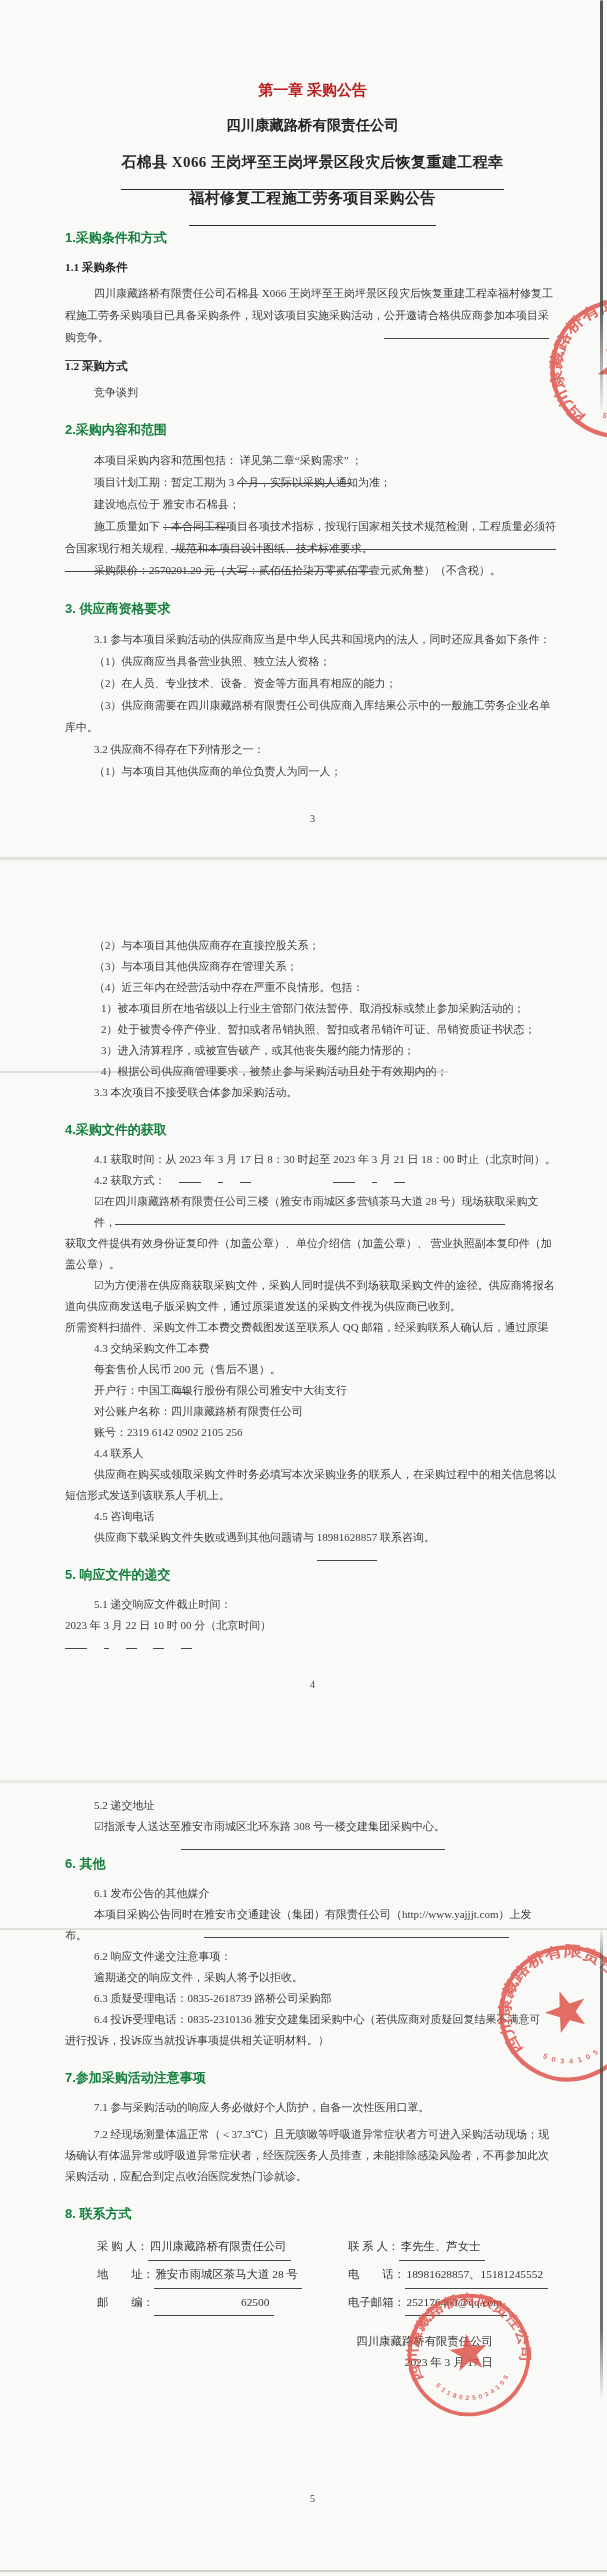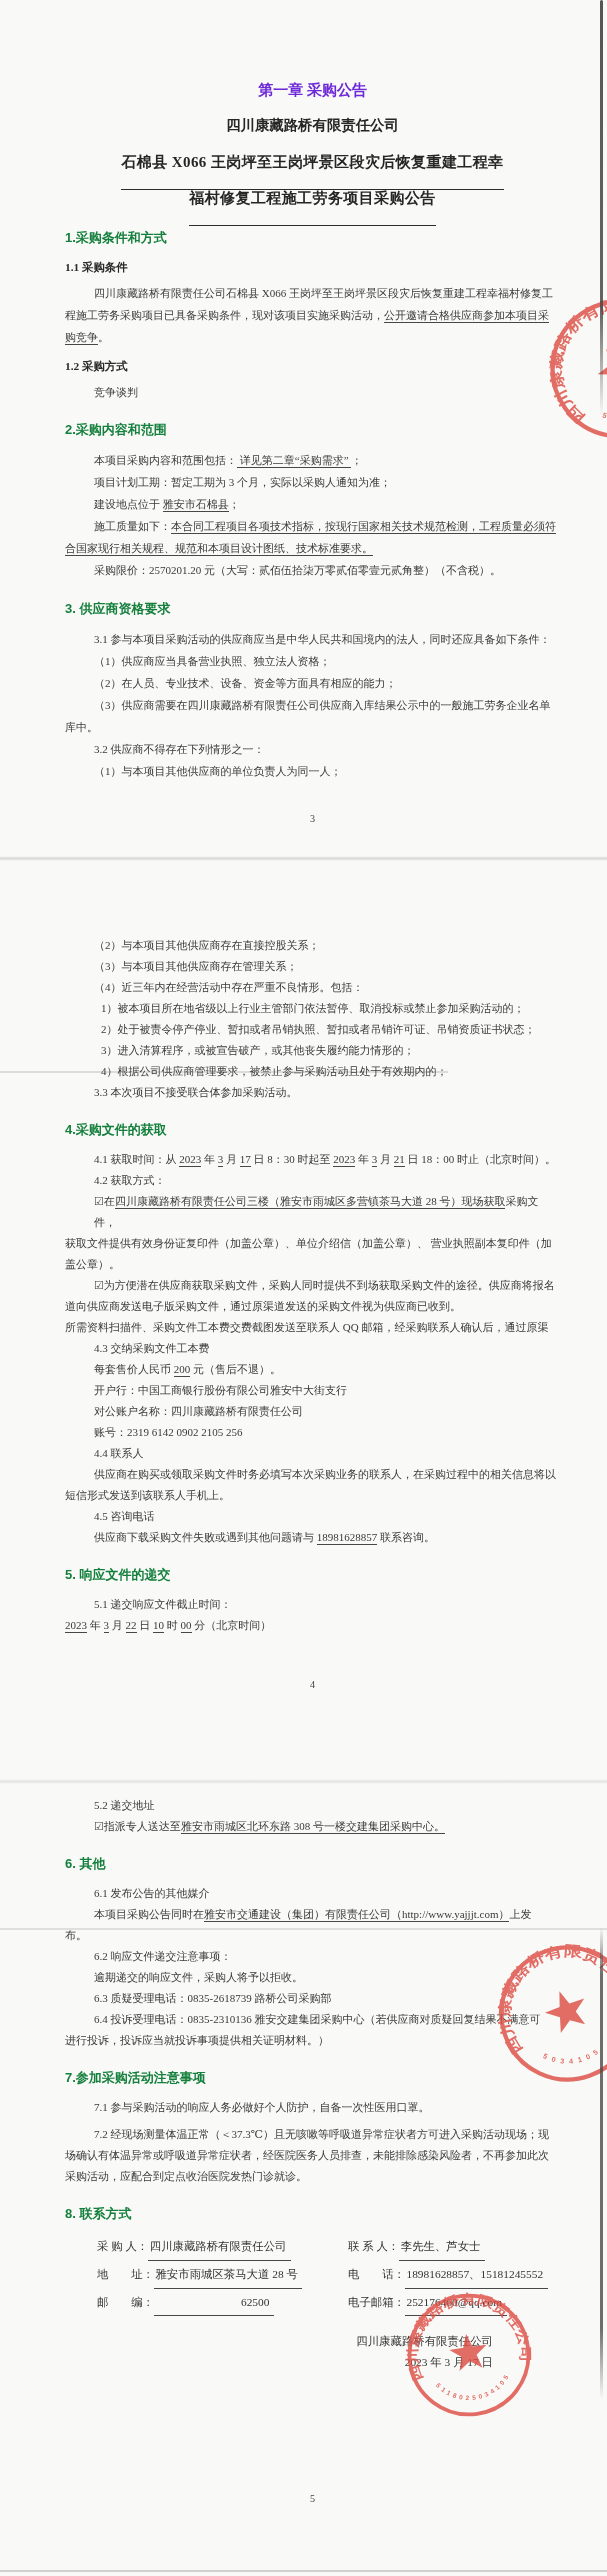--- a/index.html
+++ b/index.html
@@ -15,34 +15,34 @@
   #p3{top:1783px;height:793px;}
   .content{position:relative;padding:0 47px 0 65px;z-index:2;}
   #p1 .content{padding-top:79px;}
   #p2 .content{padding-top:76px;}
   #p3 .content{padding-top:12px;}
 
   .blk{font-size:11px;line-height:22px;}
   #p2 .blk{line-height:21px;}
   #p3 .blk{line-height:21px;}
 
-  .t-chapter{text-align:center;font-size:15px;font-weight:bold;color:#6d28d9;line-height:23px;}
+  .t-chapter{text-align:center;font-size:15px;font-weight:bold;color:#b91c1c;line-height:23px;}
   .t-company{text-align:center;font-size:14.4px;font-weight:bold;color:#262626;line-height:23px;margin-top:12px;}
   .t-project{text-align:center;font-size:15px;font-weight:bold;color:#262626;line-height:23px;margin-top:13.7px;letter-spacing:0.4px;}
   .t-project .u{border-bottom:1.2px solid #2c2c2c;padding-bottom:19px;}
 
   .h1{font-family:"Liberation Sans","DejaVu Sans",sans-serif;font-size:13px;font-weight:bold;color:#15803d;line-height:20px;margin-top:16px;margin-bottom:9px;}
   #p1 .h1{margin-top:17.5px;}
   .h2{font-size:11.4px;font-weight:bold;color:#2a2a2a;line-height:21px;margin-top:8.4px;margin-bottom:3.8px;}
 
   .i1{padding-left:29px;}
   .i2{padding-left:36px;}
   .mt8{margin-top:6px;}
 
-  .u{border-bottom:0.8px solid #474747;padding-bottom:1px;}
+  .u{border-bottom:0.8px solid #474747;padding-bottom:17px;}
 
   .pageno{text-align:center;font-size:10.2px;color:#444;}
   #p1 .pageno{margin-top:26px;}
   #p2 .pageno{margin-top:38px;}
   #p3 .pageno{margin-top:115px;}
 
   .contact-row{display:flex;line-height:26px;font-size:11.4px;text-align:right;}
   .contact-row:first-of-type{margin-top:10.6px;}
   .contact-cell{display:flex;align-items:baseline;}
   .contact-cell:first-child{width:251px;padding-left:32px;flex:0 0 auto;}

